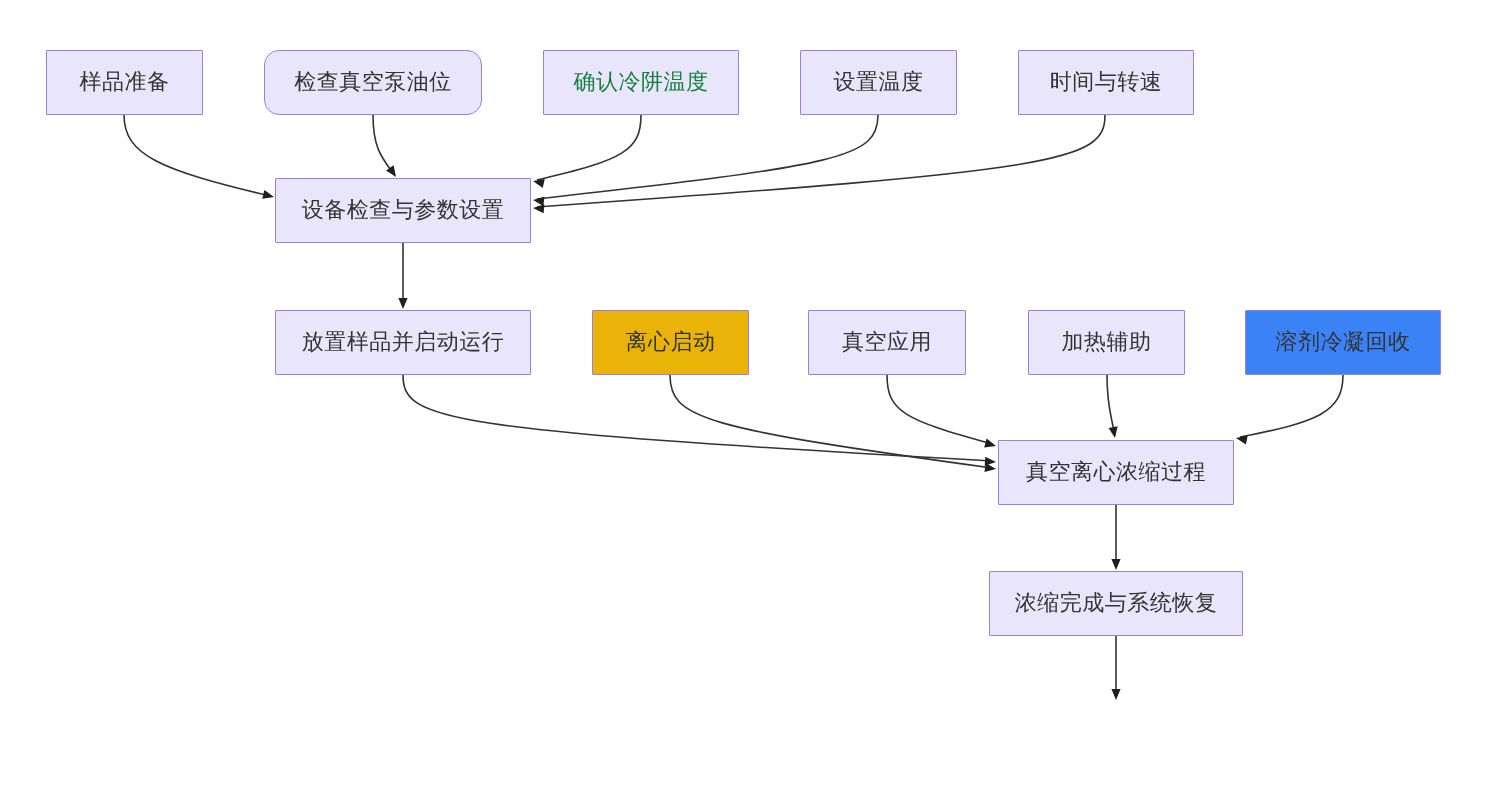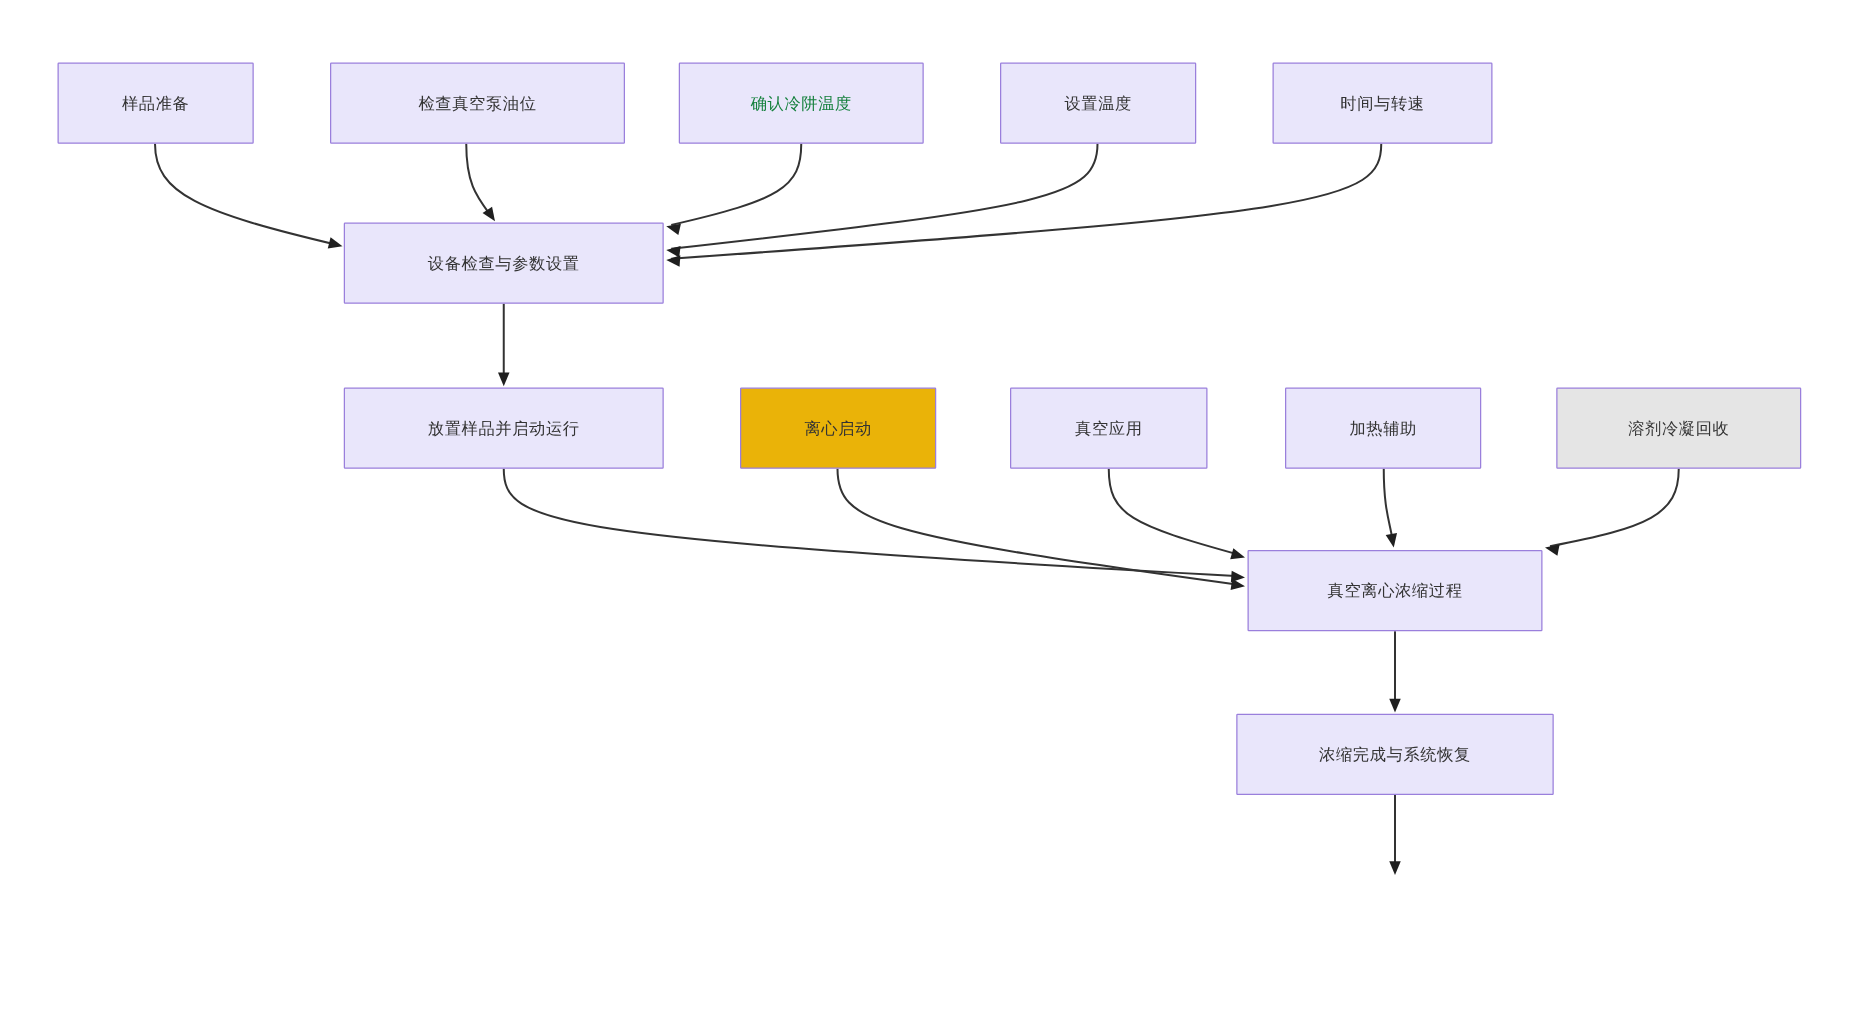--- a/index.html
+++ b/index.html
@@ -47,21 +47,21 @@
     box-sizing: border-box;
     background: #e9e6fb;
     border: 1.6px solid #9a7fdc;
     border-radius: 1px;
     display: flex;
     align-items: center;
     justify-content: center;
     cursor: default;
   }
   .node-label {
-    font-size: 13px;
+    font-size: 22px;
     line-height: 1.2;
     color: #333333;
     letter-spacing: 0.5px;
     white-space: nowrap;
     font-family: "Liberation Sans", "DejaVu Sans", sans-serif;
   }
 </style>
 </head>
 <body>
 
@@ -93,21 +93,21 @@
       <path d="M 1116,505 L 1116,564" class="edge-path" stroke="#333333"></path>
       <polygon points="0,0 -11,-4.6 -11,4.6" class="arrow-head" transform="translate(1116,570) rotate(90)"></polygon>
       <path d="M 1116,636 L 1116,694" class="edge-path" stroke="#333333"></path>
       <polygon points="0,0 -11,-4.6 -11,4.6" class="arrow-head" transform="translate(1116,700) rotate(90)"></polygon>
     </svg>
 
   <div id="node-layer">
       <div class="node-box" style="left: 46px; top: 50px; width: 157px; height: 65px; background: rgb(233, 230, 251); border-color: rgb(154, 127, 220);">
         <span class="node-label" style="color: rgb(51, 51, 51);">样品准备</span>
       </div>
-      <div class="node-box" style="left: 264px; top: 50px; width: 236px; height: 65px; background: rgb(233, 230, 251); border-color: rgb(154, 127, 220);">
+      <div class="node-box" style="left: 264px; top: 50px; width: 218px; height: 65px; background: rgb(233, 230, 251); border-color: rgb(154, 127, 220); border-radius: 15px;">
         <span class="node-label" style="color: rgb(51, 51, 51);">检查真空泵油位</span>
       </div>
       <div class="node-box" style="left: 543px; top: 50px; width: 196px; height: 65px; background: rgb(233, 230, 251); border-color: rgb(154, 127, 220);">
         <span class="node-label" style="color: #15803d;">确认冷阱温度</span>
       </div>
       <div class="node-box" style="left: 800px; top: 50px; width: 157px; height: 65px; background: rgb(233, 230, 251); border-color: rgb(154, 127, 220);">
         <span class="node-label" style="color: rgb(51, 51, 51);">设置温度</span>
       </div>
       <div class="node-box" style="left: 1018px; top: 50px; width: 176px; height: 65px; background: rgb(233, 230, 251); border-color: rgb(154, 127, 220);">
         <span class="node-label" style="color: rgb(51, 51, 51);">时间与转速</span>
@@ -120,21 +120,21 @@
       </div>
       <div class="node-box" style="left: 592px; top: 310px; width: 157px; height: 65px; background: #eab308; border-color: rgb(154, 127, 220);">
         <span class="node-label" style="color: rgb(51, 51, 51);">离心启动</span>
       </div>
       <div class="node-box" style="left: 808px; top: 310px; width: 158px; height: 65px; background: rgb(233, 230, 251); border-color: rgb(154, 127, 220);">
         <span class="node-label" style="color: rgb(51, 51, 51);">真空应用</span>
       </div>
       <div class="node-box" style="left: 1028px; top: 310px; width: 157px; height: 65px; background: rgb(233, 230, 251); border-color: rgb(154, 127, 220);">
         <span class="node-label" style="color: rgb(51, 51, 51);">加热辅助</span>
       </div>
-      <div class="node-box" style="left: 1245px; top: 310px; width: 196px; height: 65px; background: #e5e5e5; border-color: rgb(154, 127, 220);">
+      <div class="node-box" style="left: 1245px; top: 310px; width: 196px; height: 65px; background: #3b82f6; border-color: rgb(154, 127, 220);">
         <span class="node-label" style="color: rgb(51, 51, 51);">溶剂冷凝回收</span>
       </div>
       <div class="node-box" style="left: 998px; top: 440px; width: 236px; height: 65px; background: rgb(233, 230, 251); border-color: rgb(154, 127, 220);">
         <span class="node-label" style="color: rgb(51, 51, 51);">真空离心浓缩过程</span>
       </div>
       <div class="node-box" style="left: 989px; top: 571px; width: 254px; height: 65px; background: rgb(233, 230, 251); border-color: rgb(154, 127, 220);">
         <span class="node-label" style="color: rgb(51, 51, 51);">浓缩完成与系统恢复</span>
       </div>
     </div>
 

